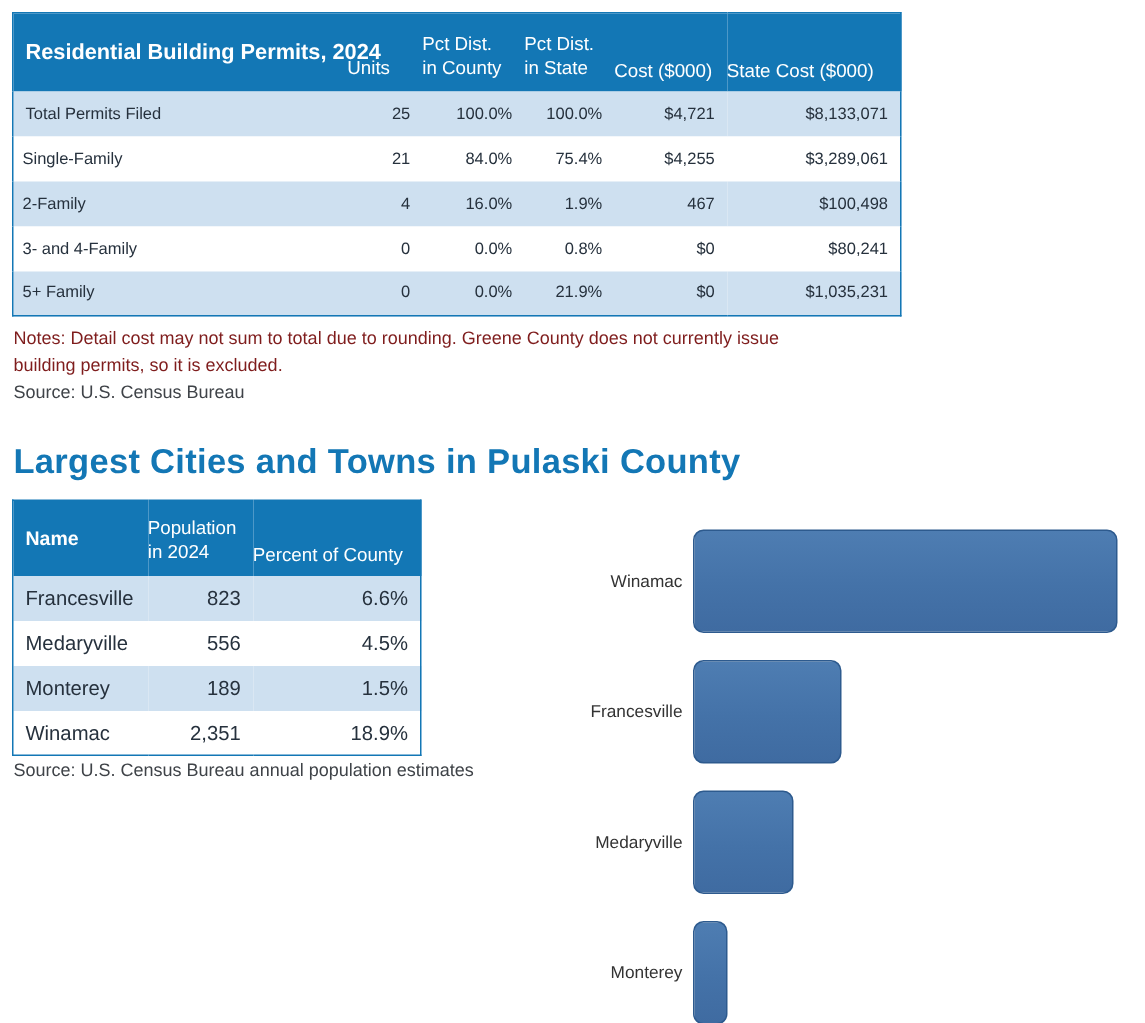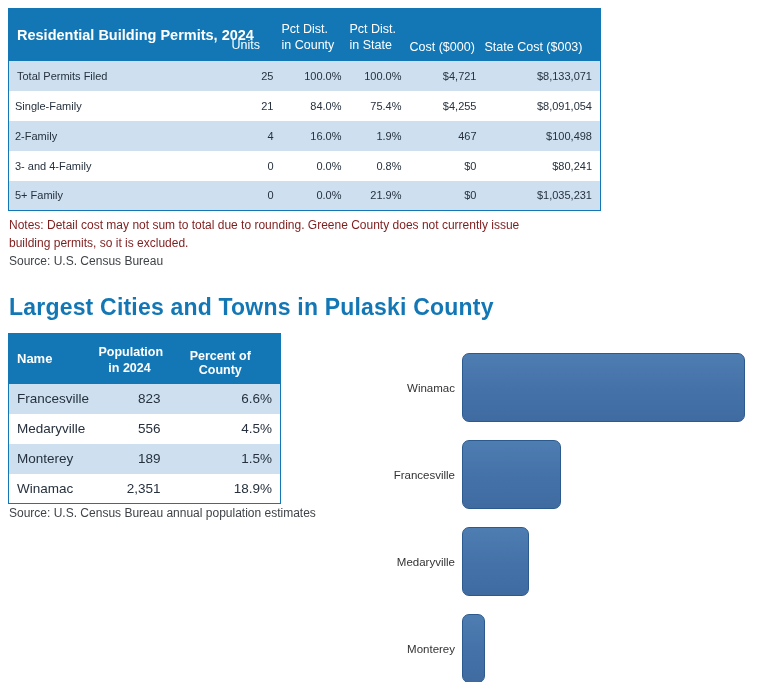--- a/index.html
+++ b/index.html
@@ -25,22 +25,22 @@
   .notes { max-width: 548px; font-size: 12px; line-height: 1.5; color: #7f1d1d; margin: 5px 0 0 1px; }
   .source-line { font-size: 12px; color: #3f4348; margin: 2px 0 0 1px; }
 
   
   h1.section-title { color: #1377B5; font-size: 23px; font-weight: bold;
     margin: 26px 0 12px 1px; letter-spacing: 0.2px; }
 
   
   .cities-section { position: relative; height: 362px; }
   table.cities { width: 272px; border-collapse: collapse; table-layout: fixed; padding-left: 48px; }
-  table.cities th { background: #1377B5; color: #ffffff; font-weight: bold;
-    font-size: 12.5px; text-align: center; padding: 4px 8px 7px 0; vertical-align: bottom; height: 50px; }
+  table.cities th { background: #1377B5; color: #ffffff; font-weight: normal;
+    font-size: 12.5px; text-align: left; padding: 4px 8px 7px 0; vertical-align: bottom; height: 50px; }
   table.cities th.name-cell { text-align: left; vertical-align: middle;
     font-weight: bold; font-size: 13px; padding: 0 0 0 8px; }
   table.cities th .hdr-line { display: block; line-height: 1.25; }
   table.cities td { font-size: 13.5px; height: 30px; padding: 0 8px 0 0;
     text-align: right; vertical-align: middle; }
   table.cities td.name { text-align: left; padding-left: 8px; }
   table.cities tbody tr:nth-child(odd) { background: #CEE0F0; }
   table.cities tbody tr:nth-child(even) { background: #ffffff; }
 
   
@@ -74,39 +74,39 @@
           </th>
         <th>
           <span class="hdr-line">Pct Dist.</span>
           <span class="hdr-line">in County</span>
         </th>
         <th>
           <span class="hdr-line">Pct Dist.</span>
           <span class="hdr-line">in State</span>
         </th>
         <th>Cost ($000)</th>
-        <th>State Cost ($003)</th>
+        <th>State Cost ($000)</th>
       </tr>
     </thead>
     <tbody>
       <tr>
         <td class="label">Total Permits Filed</td>
         <td>25</td>
         <td>100.0%</td>
         <td>100.0%</td>
         <td>$4,721</td>
         <td>$8,133,071</td>
       </tr>
       <tr class="indent">
         <td class="label">Single-Family</td>
         <td>21</td>
         <td>84.0%</td>
         <td>75.4%</td>
         <td>$4,255</td>
-        <td>$8,091,054</td>
+        <td>$3,289,061</td>
       </tr>
       <tr class="indent">
         <td class="label">2-Family</td>
         <td>4</td>
         <td>16.0%</td>
         <td>1.9%</td>
         <td>467</td>
         <td>$100,498</td>
       </tr>
       <tr class="indent">

